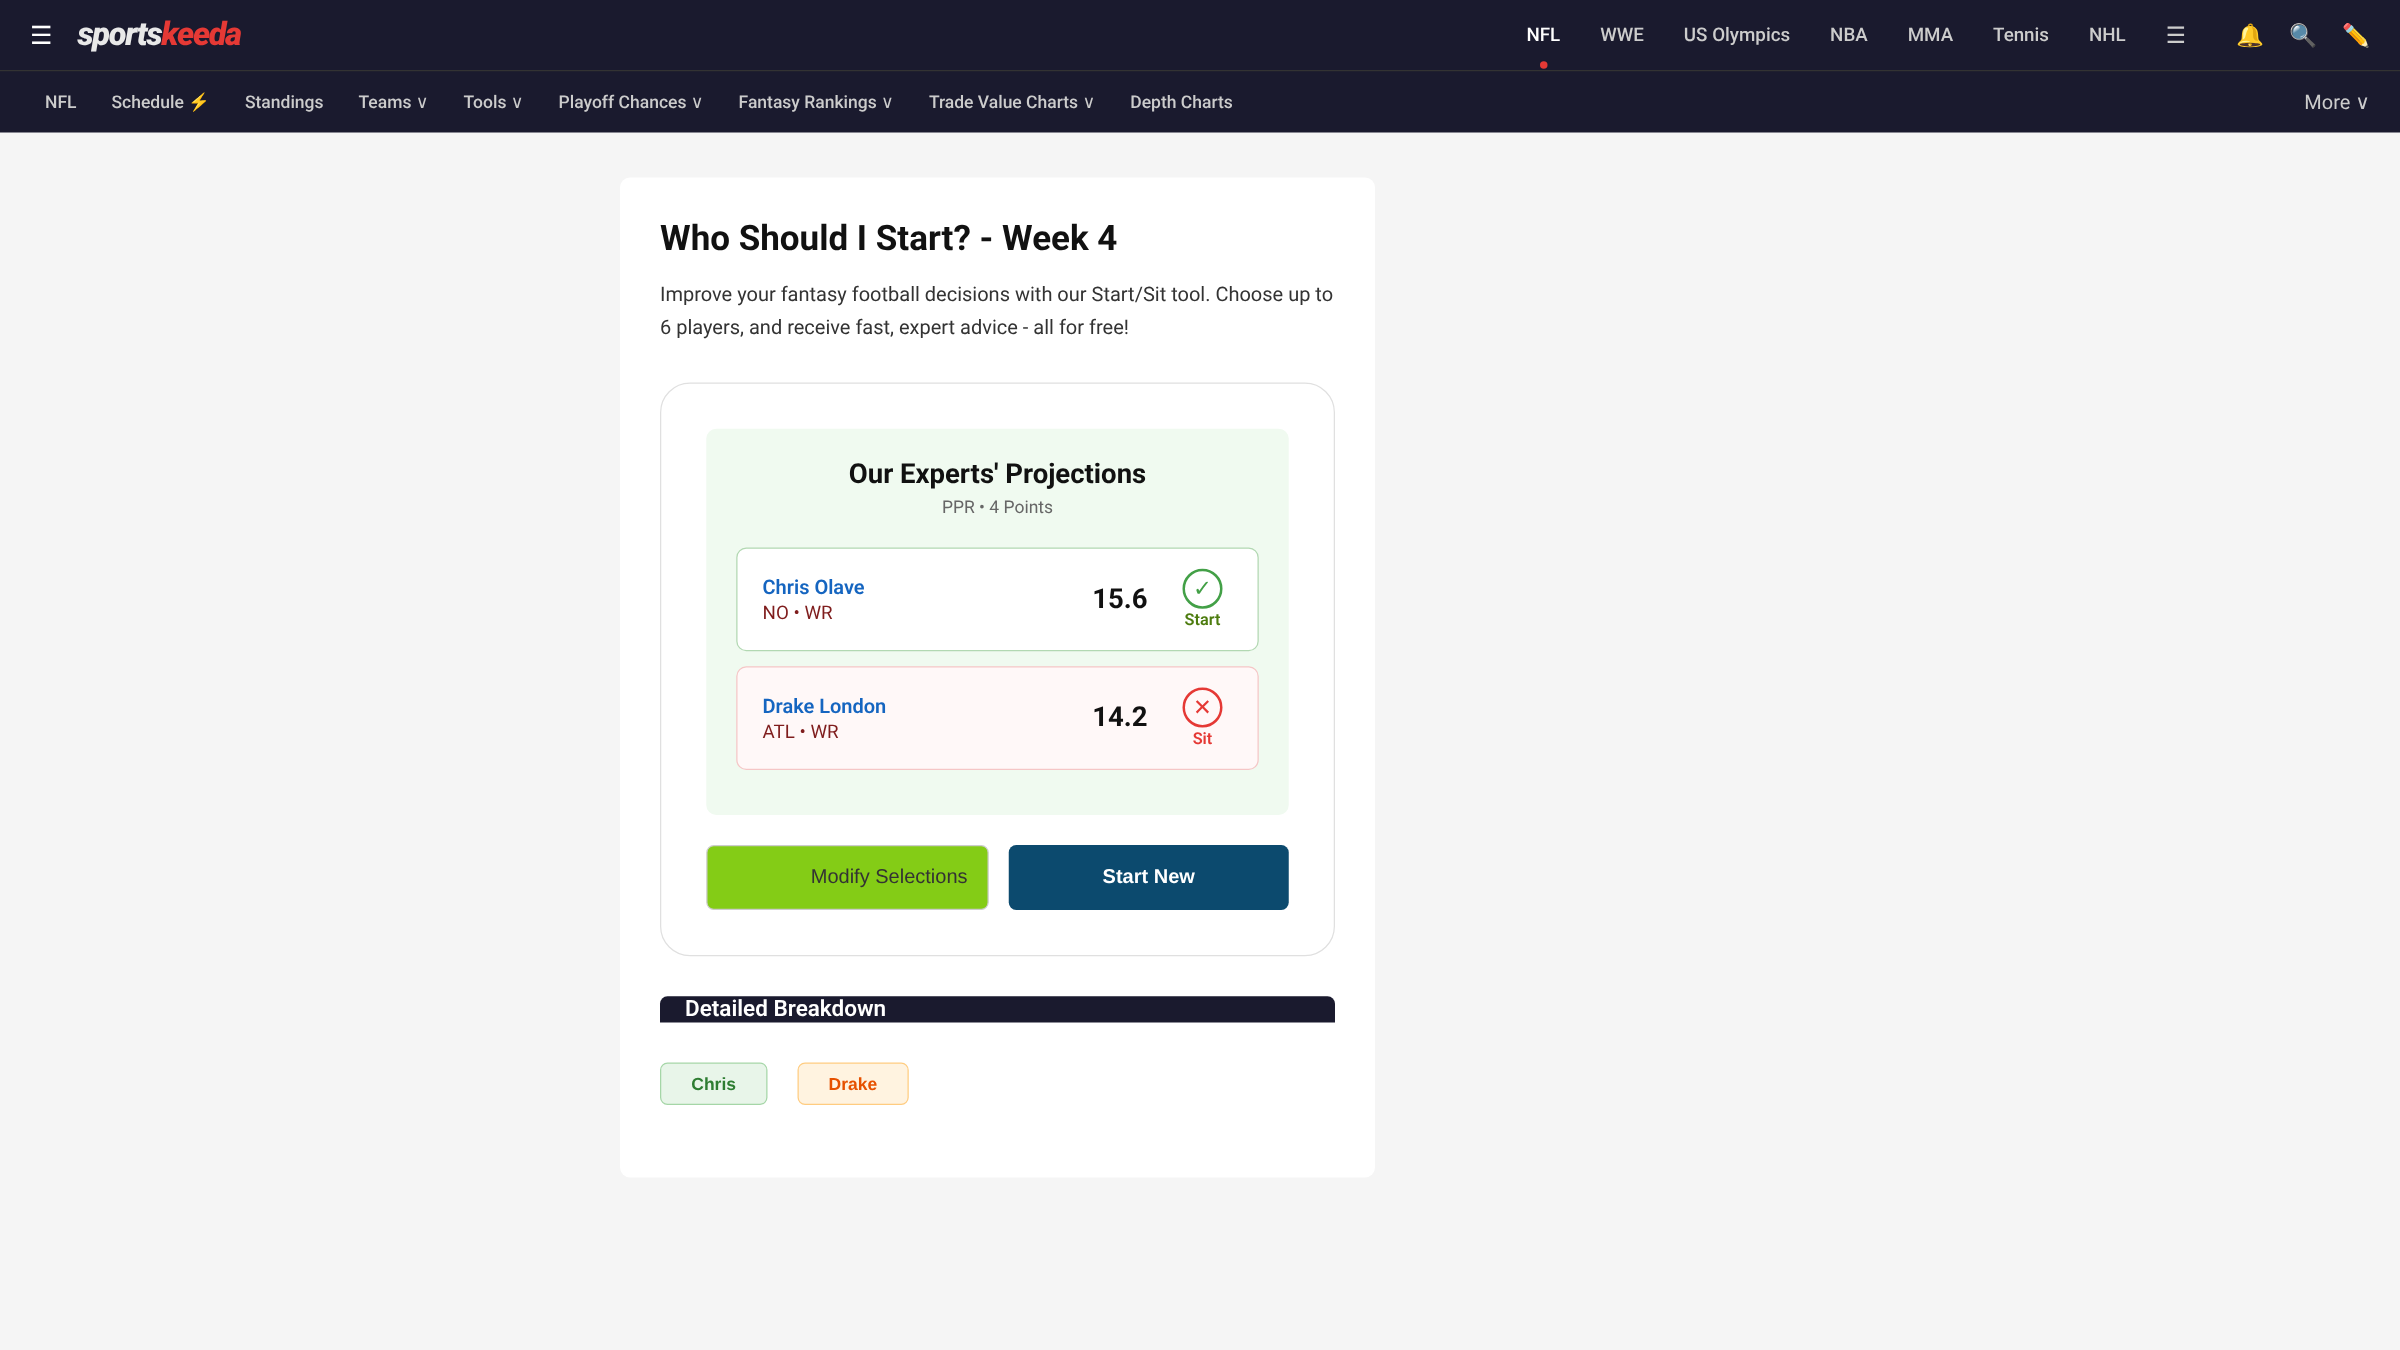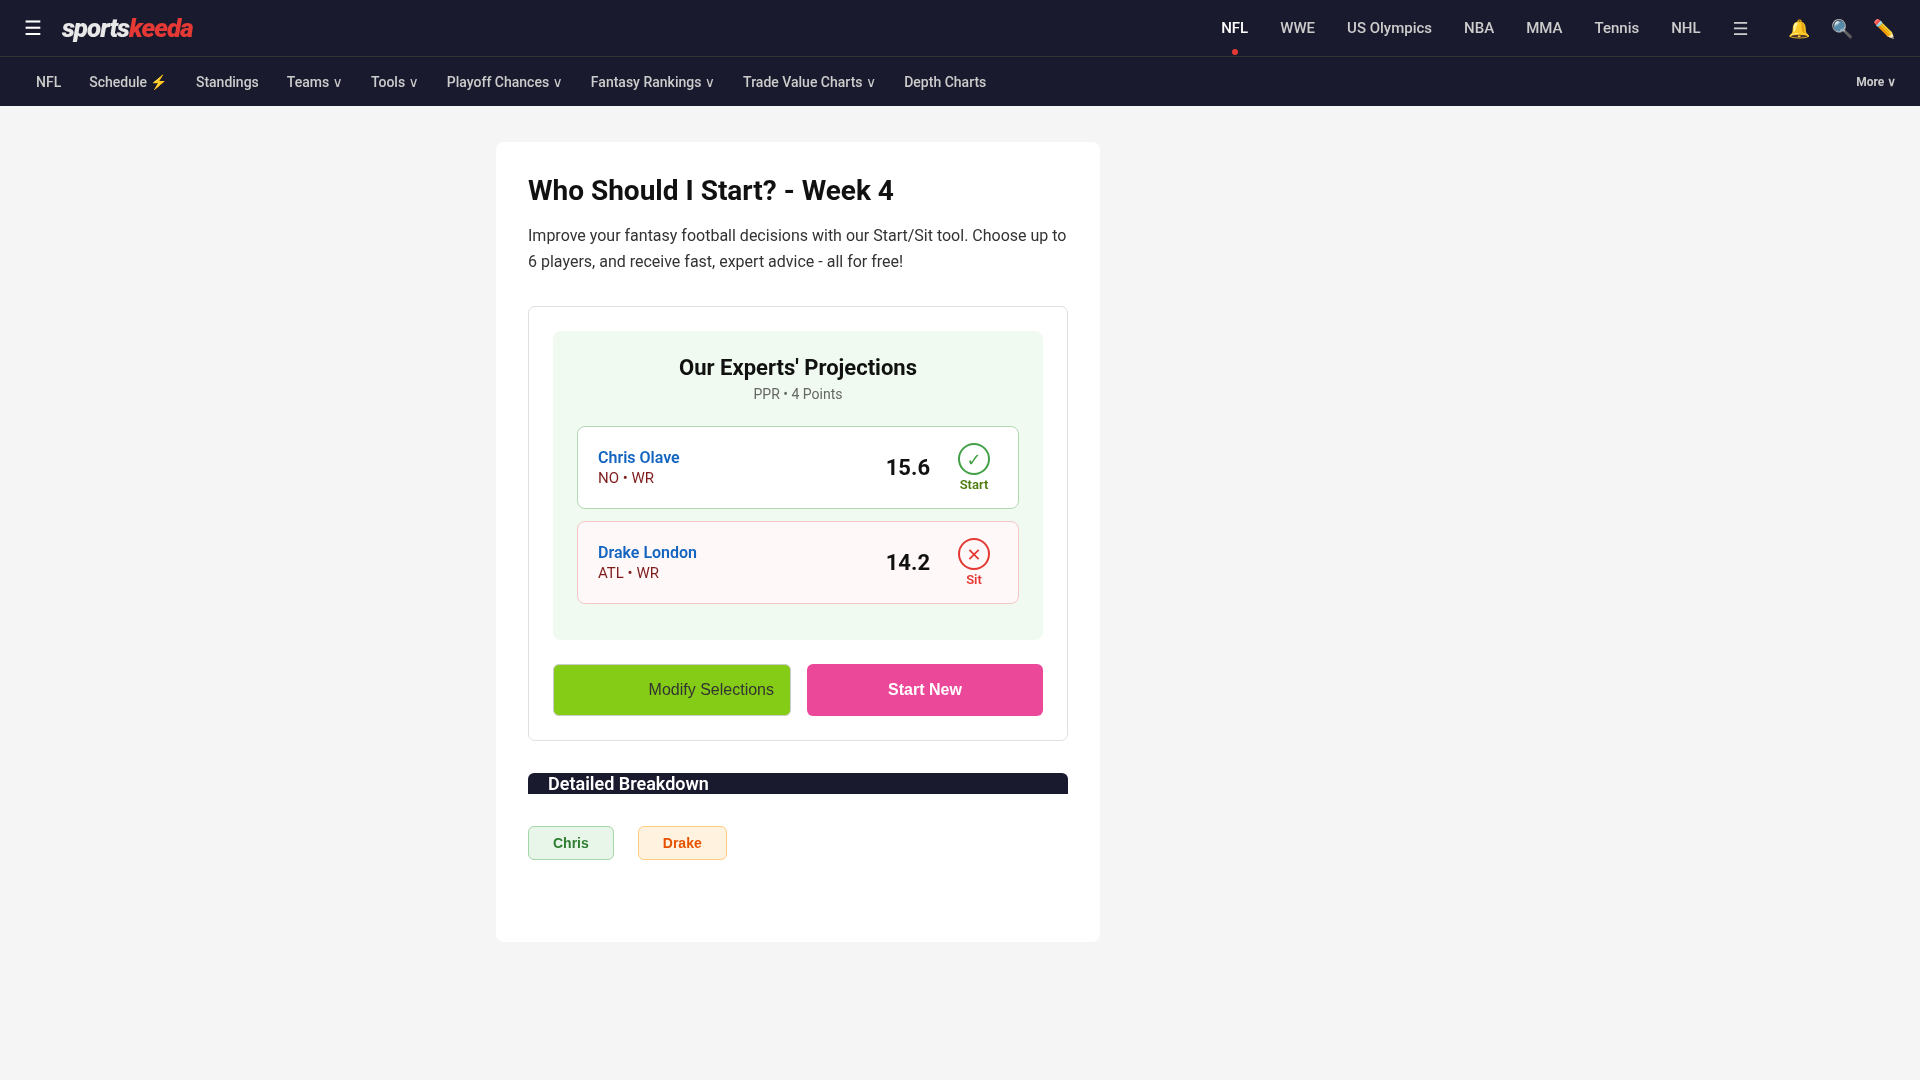--- a/index.html
+++ b/index.html
@@ -60,22 +60,22 @@
       display: flex;
       align-items: center;
       white-space: nowrap;
     }
     .sub-nav .more-btn {
       margin-left: auto;
       display: flex;
       align-items: center;
       gap: 4px;
       color: #ccc;
-      font-size: 12px;
-      font-weight: 700;
+      font-size: 16px;
+      font-weight: 400;
       cursor: pointer;
     }
 
     
     .main-content {
       max-width: 960px;
       margin: 12px auto;
       padding: 24px 16px;
       display: flex;
       gap: 24px;
@@ -97,22 +97,22 @@
     .page-desc {
       font-size: 16px;
       color: #333;
       line-height: 1.6;
       margin-bottom: 32px;
     }
 
     
     .projections-card {
       border: 1px solid #e0e0e0;
-      border-radius: 7px;
-      padding: 24px;
+      border-radius: 24px;
+      padding: 36px;
       margin-bottom: 32px;
     }
     .projections-inner {
       background: #f0faf0;
       border-radius: 8px;
       padding: 24px;
       margin-bottom: 24px;
     }
     .projections-title {
       text-align: center;
@@ -195,21 +195,21 @@
       font-size: 16px;
       font-weight: 500;
       color: #333;
       cursor: pointer;
       text-align: right;
     }
     .btn-start-new {
       flex: 1;
       padding: 16px;
       border: none;
-      background: #ec4899;
+      background: #0c4a6e;
       border-radius: 6px;
       font-size: 16px;
       font-weight: 600;
       color: white;
       cursor: pointer;
     }
 
     
     .breakdown-header {
       background: #1a1a2e;

